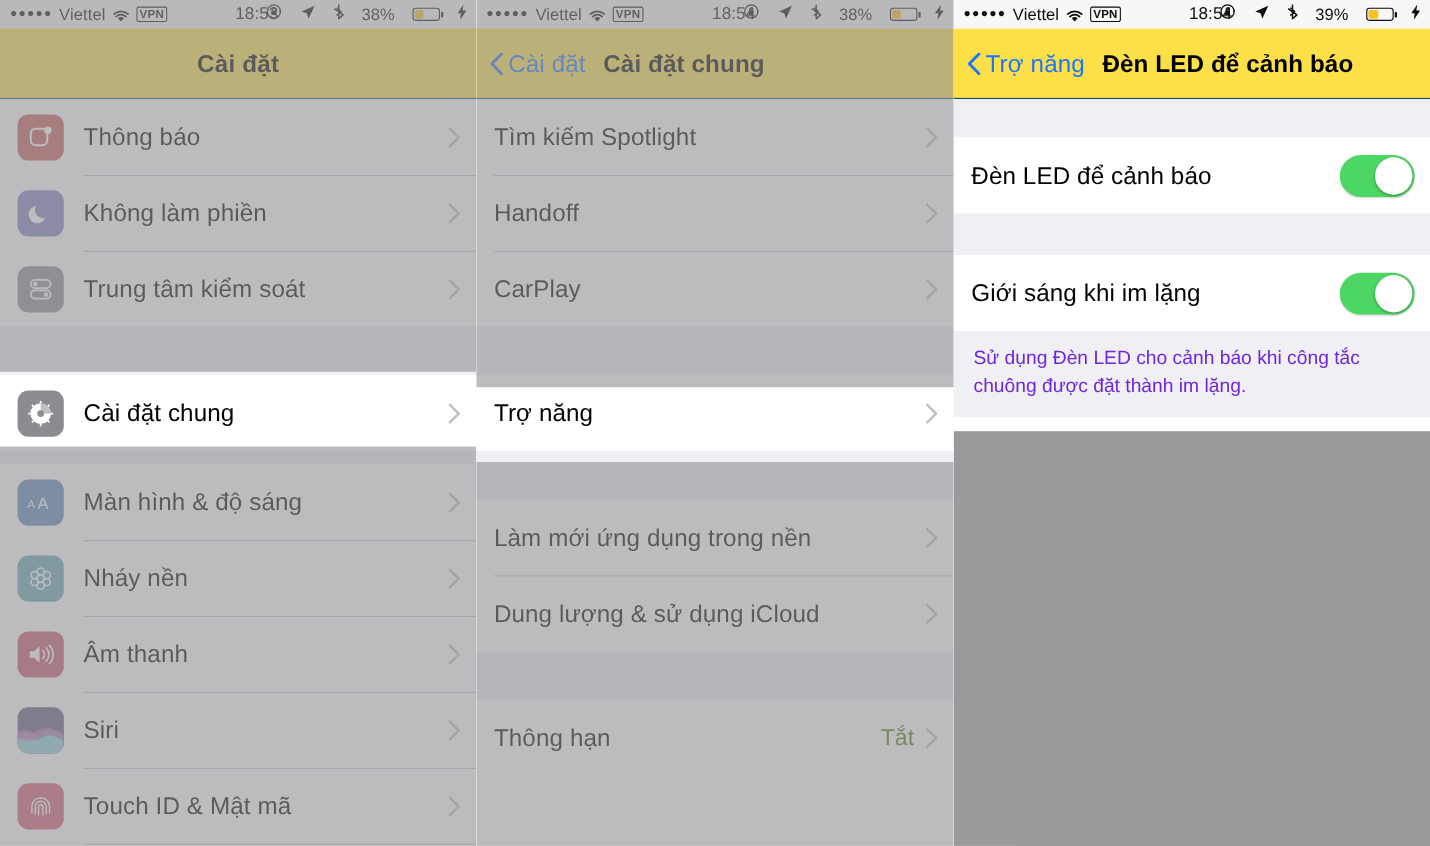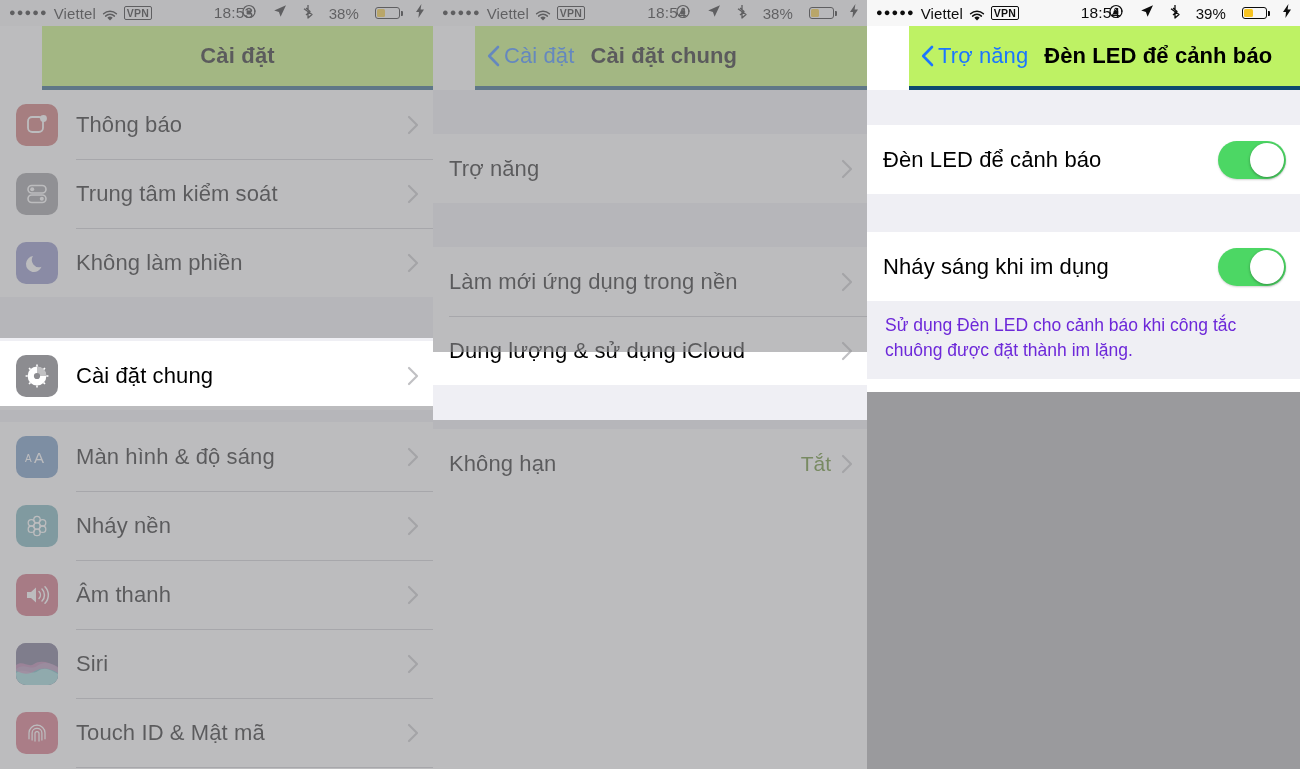--- a/index.html
+++ b/index.html
@@ -39,23 +39,23 @@
     position: relative; display: inline-block;
   }
   .batt::after {
     content:""; position:absolute; right:-4px; top:3.5px; width:2.5px; height:5px;
     background:#0d0d0d; border-radius:0 1px 1px 0;
   }
   .batt-fill { position:absolute; left:1px; top:1px; bottom:1px; background:#f8c421; border-radius:1.5px; }
 
   
   .navbar {
-    position: relative; height: 64px; background: #bef264;
-    border-bottom: 4px solid #0c4a6e;
-    display: flex; align-items: center; padding: 0 12px; margin-left: 42px;
+    position: relative; height: 64px; background: #fde047;
+    border-bottom: 1px solid #0c4a6e;
+    display: flex; align-items: center; padding: 0 12px;
   }
   .nav-title-center {
     position:absolute; left:0; right:0; text-align:center;
     font-size: 22px; font-weight: 600; color: #000; letter-spacing: .2px;
   }
   .nav-back { display: flex; align-items: center; gap: 4px; color: #1b76ff; z-index:2; }
   .chev-left { width: 13px; height: 22px; flex: none; }
   .nav-back-label { font-size: 22px; color: #1b76ff; letter-spacing:.1px;}
   .nav-title-inline { font-size: 22px; font-weight: 700; color: #000; margin-left: 16px; z-index:2; letter-spacing:.1px;}
 
@@ -164,40 +164,40 @@
                 <rect x="4" y="5" width="15" height="15" rx="4.2" fill="none" stroke="#fff" stroke-width="1.8"></rect>
                 <circle cx="19.5" cy="6.5" r="3.4" fill="#fff"></circle>
               </svg>
           </span>
           <span class="row-label">Thông báo</span>
           <span class="chev-right"><svg viewBox="0 0 12 20" width="12" height="20">
                 <path d="M2 2l8 8-8 8" fill="none" stroke="#8e8e93" stroke-width="2.2" stroke-linecap="round" stroke-linejoin="round"></path>
               </svg></span>
         </div>
         <div class="row has-icon">
+          <span class="row-icon" style="background:#7c7fbd">
+            <svg width="26" height="26" viewBox="0 0 26 26">
+                <path d="M17.5 16.8A7.2 7.2 0 0 1 9 6.1a8 8 0 1 0 8.5 10.7Z" fill="#fff"></path>
+              </svg>
+          </span>
+          <span class="row-label">Không làm phiền</span>
+          <span class="chev-right"><svg viewBox="0 0 12 20" width="12" height="20">
+                <path d="M2 2l8 8-8 8" fill="none" stroke="#8e8e93" stroke-width="2.2" stroke-linecap="round" stroke-linejoin="round"></path>
+              </svg></span>
+        </div>
+        <div class="row has-icon">
           <span class="row-icon" style="background:#8c8c90">
             <svg width="28" height="28" viewBox="0 0 28 28">
                 <rect x="5" y="5.5" width="18" height="7.5" rx="3.75" fill="none" stroke="#fff" stroke-width="1.6"></rect>
                 <circle cx="9.2" cy="9.25" r="2" fill="#fff"></circle>
                 <rect x="5" y="15" width="18" height="7.5" rx="3.75" fill="none" stroke="#fff" stroke-width="1.6"></rect>
                 <circle cx="18.8" cy="18.75" r="2" fill="#fff"></circle>
               </svg>
           </span>
           <span class="row-label">Trung tâm kiểm soát</span>
-          <span class="chev-right"><svg viewBox="0 0 12 20" width="12" height="20">
-                <path d="M2 2l8 8-8 8" fill="none" stroke="#8e8e93" stroke-width="2.2" stroke-linecap="round" stroke-linejoin="round"></path>
-              </svg></span>
-        </div>
-        <div class="row has-icon">
-          <span class="row-icon" style="background:#7c7fbd">
-            <svg width="26" height="26" viewBox="0 0 26 26">
-                <path d="M17.5 16.8A7.2 7.2 0 0 1 9 6.1a8 8 0 1 0 8.5 10.7Z" fill="#fff"></path>
-              </svg>
-          </span>
-          <span class="row-label">Không làm phiền</span>
           <span class="chev-right"><svg viewBox="0 0 12 20" width="12" height="20">
                 <path d="M2 2l8 8-8 8" fill="none" stroke="#8e8e93" stroke-width="2.2" stroke-linecap="round" stroke-linejoin="round"></path>
               </svg></span>
         </div>
       </div>
 
       <div class="gap" style="height:44px"></div>
 
       <div class="group">
         <div class="row has-icon">
@@ -368,20 +368,40 @@
           <svg viewBox="0 0 13 22" width="13" height="22">
               <path d="M11 2 2.2 11 11 20" fill="none" stroke="#1b76ff" stroke-width="2.6" stroke-linecap="round" stroke-linejoin="round"></path>
             </svg>
         </span>
         <span class="nav-back-label">Cài đặt</span>
       </div>
       <div class="nav-title-inline">Cài đặt chung</div>
     </div>
 
     <div class="scroll">
+      <div class="group">
+        <div class="row">
+          <span class="row-label">Tìm kiếm Spotlight</span>
+          <span class="chev-right"><svg viewBox="0 0 12 20" width="12" height="20">
+                <path d="M2 2l8 8-8 8" fill="none" stroke="#8e8e93" stroke-width="2.2" stroke-linecap="round" stroke-linejoin="round"></path>
+              </svg></span>
+        </div>
+        <div class="row">
+          <span class="row-label">Handoff</span>
+          <span class="chev-right"><svg viewBox="0 0 12 20" width="12" height="20">
+                <path d="M2 2l8 8-8 8" fill="none" stroke="#8e8e93" stroke-width="2.2" stroke-linecap="round" stroke-linejoin="round"></path>
+              </svg></span>
+        </div>
+        <div class="row">
+          <span class="row-label">CarPlay</span>
+          <span class="chev-right"><svg viewBox="0 0 12 20" width="12" height="20">
+                <path d="M2 2l8 8-8 8" fill="none" stroke="#8e8e93" stroke-width="2.2" stroke-linecap="round" stroke-linejoin="round"></path>
+              </svg></span>
+        </div>
+      </div>
 
       <div class="gap" style="height:44px"></div>
 
       <div class="group">
         <div class="row">
           <span class="row-label">Trợ năng</span>
           <span class="chev-right"><svg viewBox="0 0 12 20" width="12" height="20">
                 <path d="M2 2l8 8-8 8" fill="none" stroke="#8e8e93" stroke-width="2.2" stroke-linecap="round" stroke-linejoin="round"></path>
               </svg></span>
         </div>
@@ -401,21 +421,21 @@
           <span class="chev-right"><svg viewBox="0 0 12 20" width="12" height="20">
                 <path d="M2 2l8 8-8 8" fill="none" stroke="#8e8e93" stroke-width="2.2" stroke-linecap="round" stroke-linejoin="round"></path>
               </svg></span>
         </div>
       </div>
 
       <div class="gap" style="height:44px"></div>
 
       <div class="group">
         <div class="row">
-          <span class="row-label">Không hạn</span>
+          <span class="row-label">Thông hạn</span>
           <span class="row-value">Tắt</span>
           <span class="chev-right"><svg viewBox="0 0 12 20" width="12" height="20">
                 <path d="M2 2l8 8-8 8" fill="none" stroke="#8e8e93" stroke-width="2.2" stroke-linecap="round" stroke-linejoin="round"></path>
               </svg></span>
         </div>
       </div>
     </div>
 
     <div class="dim" style="left:0;top:0;width:434px;height:352px;"></div>
     <div class="dim" style="left:0;top:420px;width:434px;height:349px;"></div>
@@ -489,21 +509,21 @@
           <span class="toggle" style="background:#4cd764">
             <i class="knob"></i>
           </span>
         </div>
       </div>
 
       <div class="gap" style="height:38px"></div>
 
       <div class="group">
         <div class="row">
-          <span class="row-label">Nháy sáng khi im dụng</span>
+          <span class="row-label">Giới sáng khi im lặng</span>
           <span class="toggle" style="background:#4cd764">
             <i class="knob"></i>
           </span>
         </div>
       </div>
 
       <div class="footer-note">Sử dụng Đèn LED cho cảnh báo khi công tắc chuông được đặt thành im lặng.</div>
     </div>
 
     <div class="bottom-fill" style="left:0;top:392px;width:433px;height:377px;"></div>

